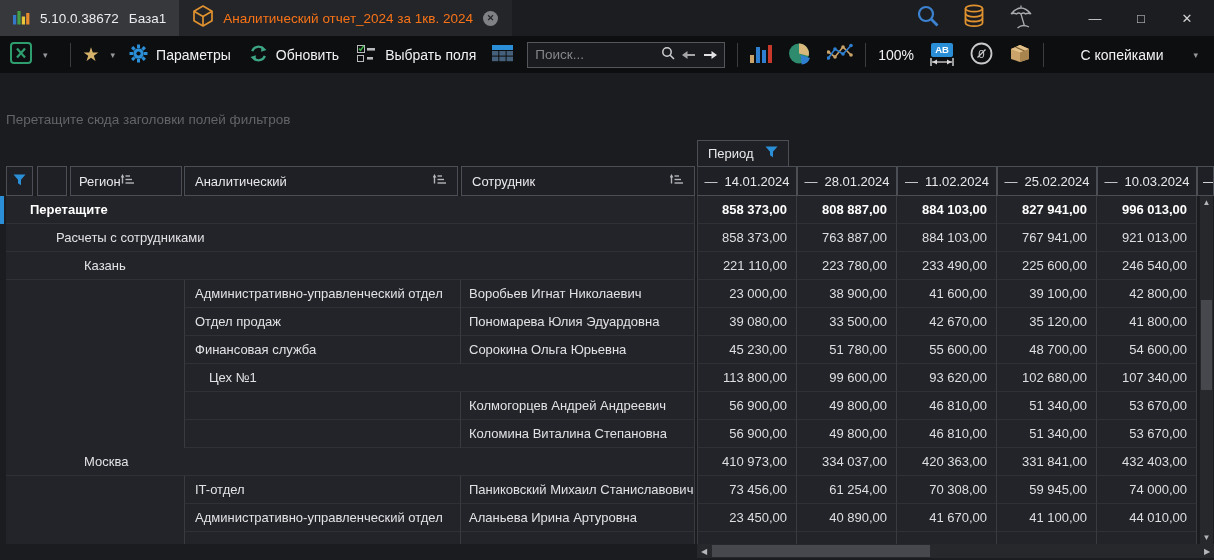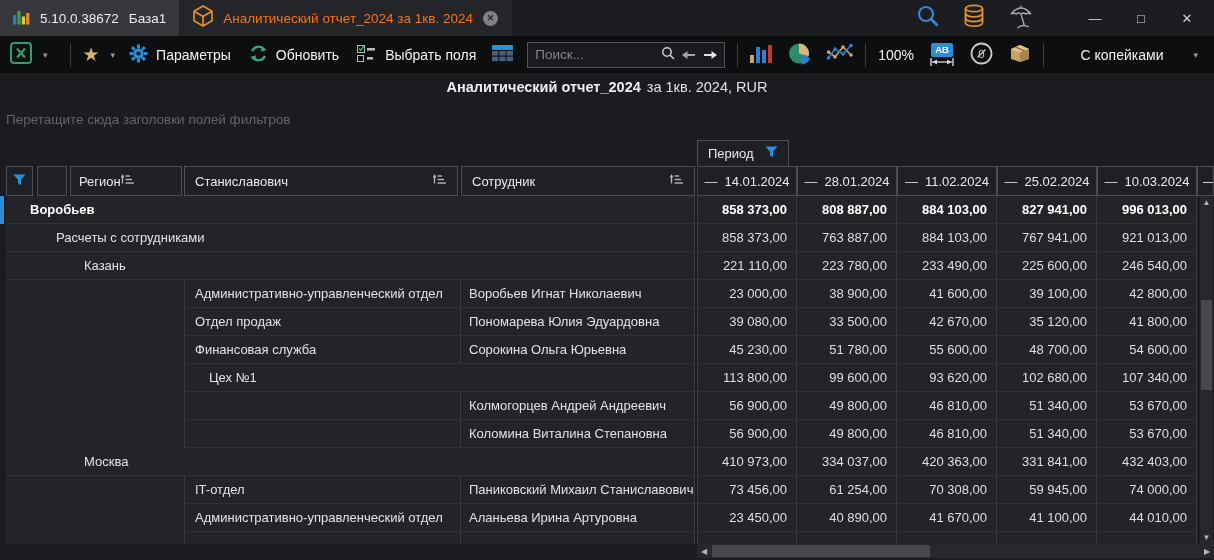--- a/index.html
+++ b/index.html
@@ -254,23 +254,20 @@
             <line x1="6.5" y1="4" x2="15.5" y2="8" stroke="#7d6238" stroke-width="1.2"></line>
           </svg></span>
       </span>
     <span class="sep"></span>
     <span class="tbtn" style="margin-left:auto;margin-right:6px">
       <span>С копейками</span>
       <span class="caret" style="margin-left:22px">▾</span>
     </span>
   </div>
 
-  <div class="rtitle">
-    <b>Аналитический отчет_2024</b><span class="sub">за 1кв. 2024, RUR</span>
-  </div>
   <div class="hint">Перетащите сюда заголовки полей фильтров</div>
 
   <div class="cell hcell hsplit" style="left:697px;top:140px;width:92px;height:27px">
     <span>Период</span>
     <span><svg width="13" height="12" viewBox="0 0 13 12">
           <path d="M0.5 0.5 H12.5 L8 5.8 V11.3 L5 9.2 V5.8 Z" fill="#2b8fd8"></path>
         </svg></span>
   </div>
   <div class="cell hcell" style="left:6px;top:166px;width:27px;height:30px">
     <span><svg width="13" height="12" viewBox="0 0 13 12">
@@ -284,21 +281,21 @@
           <g stroke="#b5b6b9" stroke-width="1.4">
             <line x1="4.5" y1="2" x2="9" y2="2"></line>
             <line x1="4.5" y1="5.5" x2="11" y2="5.5"></line>
             <line x1="4.5" y1="9" x2="13" y2="9"></line>
             <line x1="1.5" y1="3" x2="1.5" y2="9.5"></line>
           </g>
           <polygon points="1.5,0 3.4,3.4 -0.4,3.4" fill="#b5b6b9"></polygon>
         </svg></span>
   </div>
   <div class="cell hcell hsplit" style="left:184px;top:166px;width:274px;height:30px">
-    <span>Станиславович</span>
+    <span>Аналитический</span>
     <span><svg width="14" height="12" viewBox="0 0 14 12">
           <g stroke="#b5b6b9" stroke-width="1.4">
             <line x1="4.5" y1="2" x2="9" y2="2"></line>
             <line x1="4.5" y1="5.5" x2="11" y2="5.5"></line>
             <line x1="4.5" y1="9" x2="13" y2="9"></line>
             <line x1="1.5" y1="3" x2="1.5" y2="9.5"></line>
           </g>
           <polygon points="1.5,0 3.4,3.4 -0.4,3.4" fill="#b5b6b9"></polygon>
         </svg></span>
   </div>
@@ -330,21 +327,21 @@
       </div>
       <div class="cell hcell colhdr" style="left: 997px; top: 166px; width: 100px; height: 30px;">
         <span class="dash">—</span>
         <span>25.02.2024</span>
       </div>
       <div class="cell hcell colhdr" style="left: 1097px; top: 166px; width: 100px; height: 30px;">
         <span class="dash">—</span>
         <span>10.03.2024</span>
       </div>
       <div class="cell hcell colhdr partial" style="left: 1197px; top: 166px; width: 17px; height: 30px;">—</div>
-      <div class="cell rcell group bold" style="left: 6px; top: 196px; width: 689px; height: 28px; padding-left: 24px;">Воробьев</div>
+      <div class="cell rcell group bold" style="left: 6px; top: 196px; width: 689px; height: 28px; padding-left: 24px;">Перетащите</div>
       <div class="cell dcell bl bold" style="left: 697px; top: 196px; width: 100px; height: 28px;">858 373,00</div>
       <div class="cell dcell bold" style="left: 797px; top: 196px; width: 100px; height: 28px;">808 887,00</div>
       <div class="cell dcell bold" style="left: 897px; top: 196px; width: 100px; height: 28px;">884 103,00</div>
       <div class="cell dcell bold" style="left: 997px; top: 196px; width: 100px; height: 28px;">827 941,00</div>
       <div class="cell dcell bold" style="left: 1097px; top: 196px; width: 100px; height: 28px;">996 013,00</div>
       <div class="cell rcell group" style="left: 6px; top: 224px; width: 689px; height: 28px; padding-left: 50px;">Расчеты с сотрудниками</div>
       <div class="cell dcell bl" style="left: 697px; top: 224px; width: 100px; height: 28px;">858 373,00</div>
       <div class="cell dcell" style="left: 797px; top: 224px; width: 100px; height: 28px;">763 887,00</div>
       <div class="cell dcell" style="left: 897px; top: 224px; width: 100px; height: 28px;">884 103,00</div>
       <div class="cell dcell" style="left: 997px; top: 224px; width: 100px; height: 28px;">767 941,00</div>

